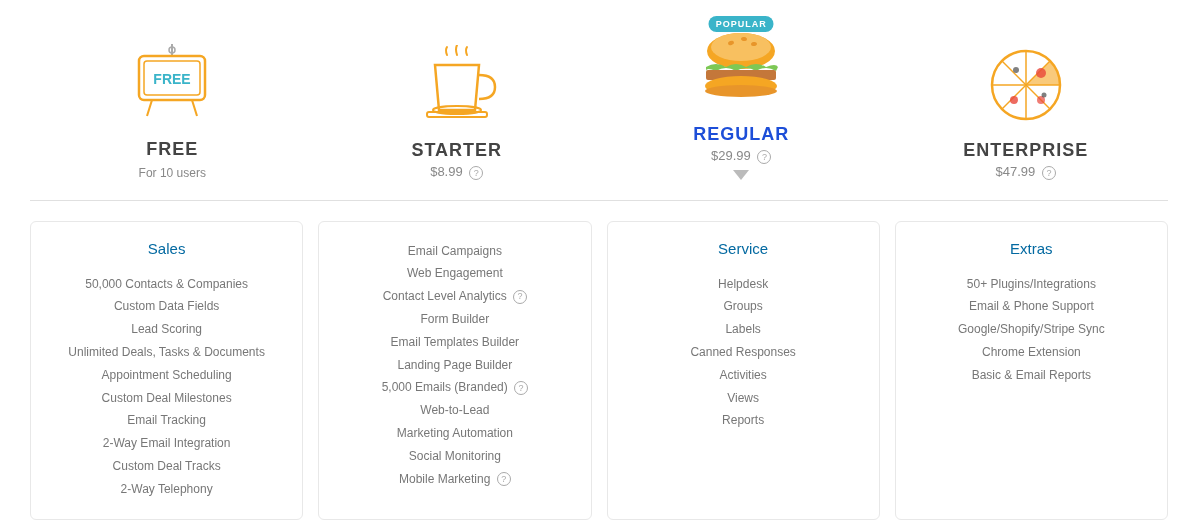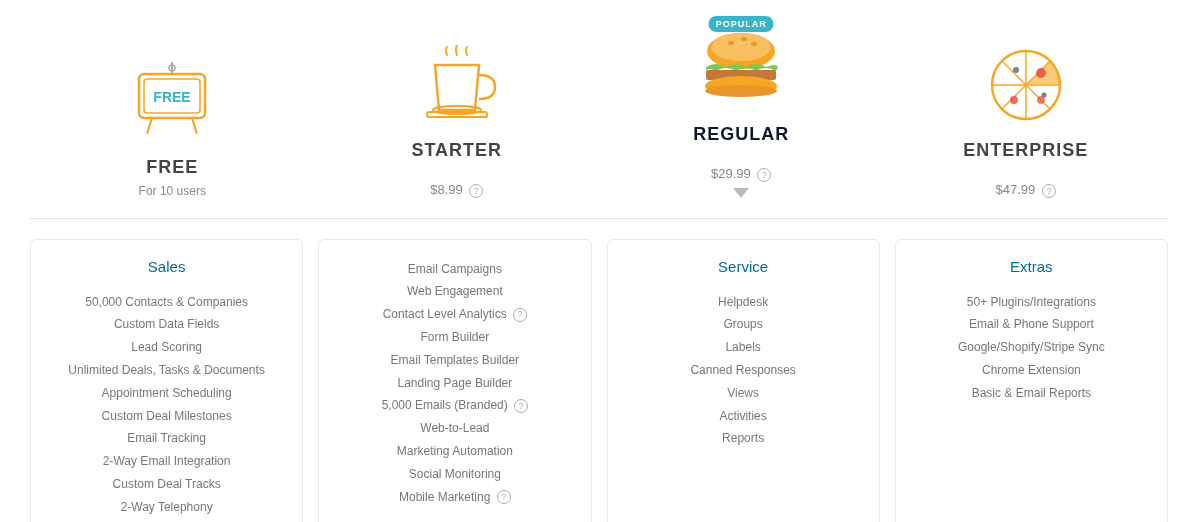--- a/index.html
+++ b/index.html
@@ -43,33 +43,33 @@
     }
 
     .plan-name {
       font-size: 18px;
       font-weight: 600;
       color: #444;
       letter-spacing: 1px;
     }
 
     .plan-name.regular {
-      color: #0f172a;
+      color: #1d4ed8;
     }
 
     .plan-sub {
       font-size: 12px;
       color: #888;
       margin-top: 6px;
     }
 
     .plan-price {
       font-size: 13px;
       color: #888;
-      margin-top: 21px;
+      margin-top: 3px;
     }
 
     
     .features-row {
       display: flex;
       justify-content: space-around;
       gap: 15px;
     }
 
     .feature-box {
@@ -304,22 +304,22 @@
       </ul>
     </div>
 
     <div class="feature-box">
       <div class="feature-box-title">Service</div>
       <ul class="feature-list">
         <li>Helpdesk</li>
         <li>Groups</li>
         <li>Labels</li>
         <li>Canned Responses</li>
+        <li>Activities</li>
         <li>Views</li>
-        <li>Activities</li>
         <li>Reports</li>
       </ul>
     </div>
 
     <div class="feature-box">
       <div class="feature-box-title">Extras</div>
       <ul class="feature-list">
         <li>50+ Plugins/Integrations</li>
         <li>Email &amp; Phone Support</li>
         <li>Google/Shopify/Stripe Sync</li>

